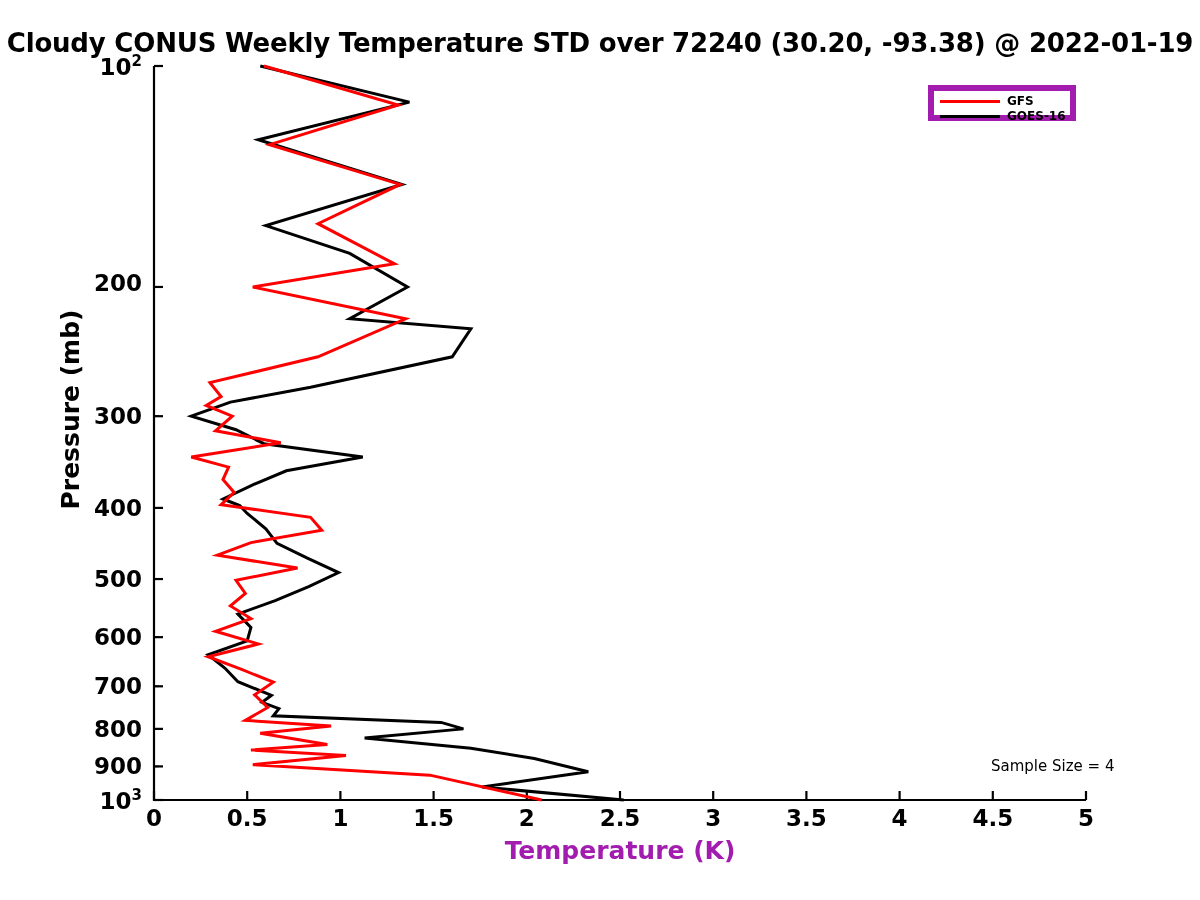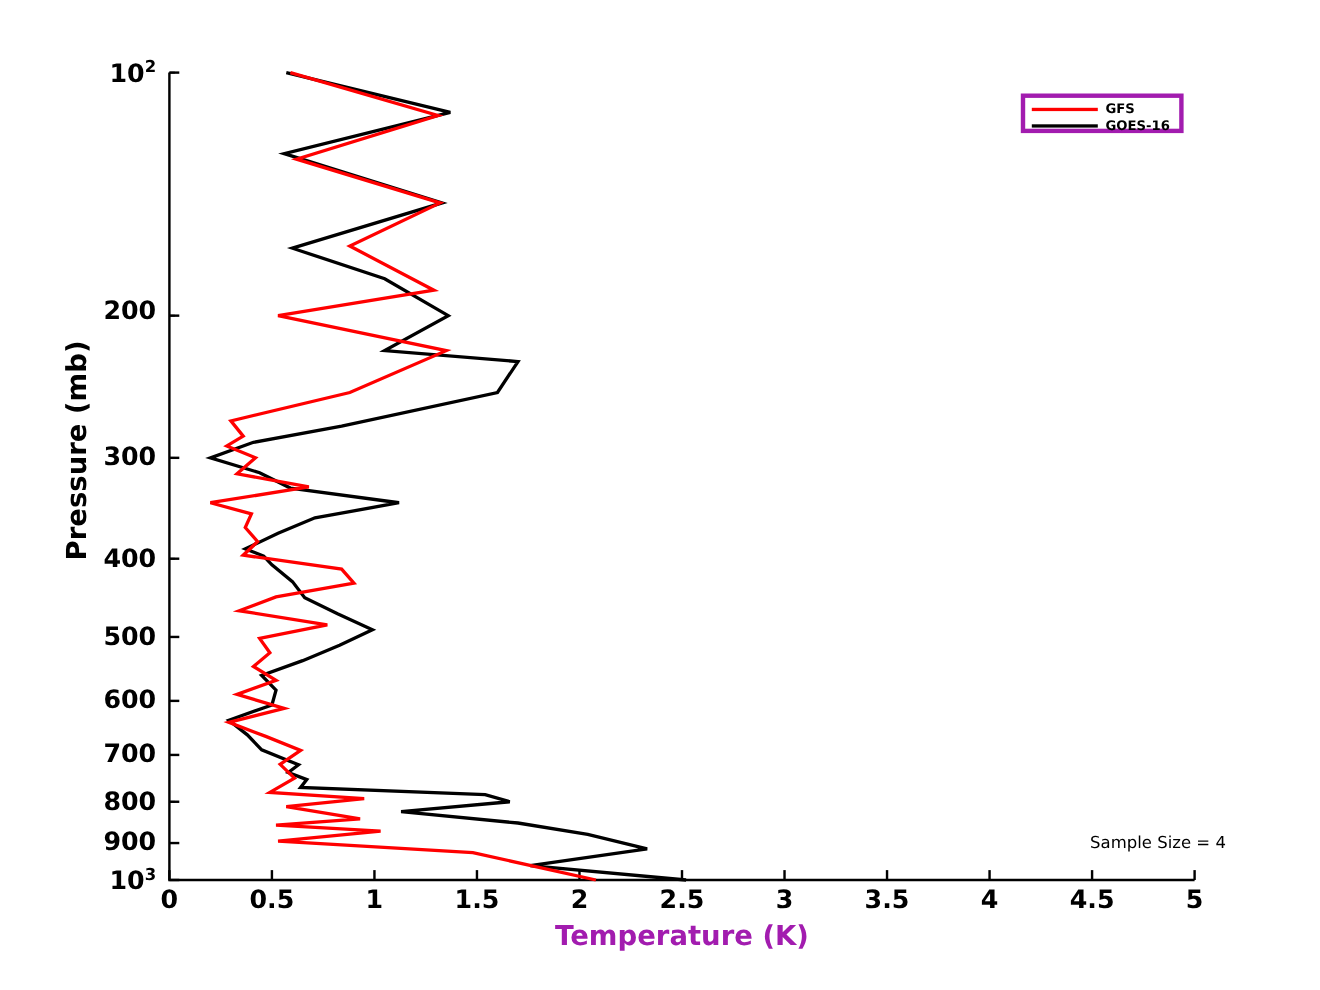--- a/index.html
+++ b/index.html
@@ -76,21 +76,21 @@
   .tick-label-y sup {
     font-size: 15px;
     vertical-align: super;
   }
   .legend-box {
     position: absolute;
     left: 928px;
     top: 85px;
     width: 148px;
     height: 36px;
-    border: 4px solid #a21caf;
+    border: 6px solid #a21caf;
     background: #ffffff;
     box-sizing: border-box;
   }
   .legend-row {
     position: absolute;
     left: 6px;
     height: 14px;
     display: flex;
     align-items: center;
   }
@@ -117,20 +117,21 @@
     font-weight: normal;
     color: #000000;
     white-space: nowrap;
   }
 </style>
 </head>
 <body>
 
 <div id="figure">
 
+  <div class="fig-title">Cloudy CONUS Weekly Temperature STD over 72240 (30.20, -93.38) @ 2022-01-19</div>
 
   <svg id="plot-svg" width="1200" height="900" style="position:absolute;left:0;top:0;">
       <path d="M 154 66 L 154 800 L 1086 800" fill="none" stroke="#000000" stroke-width="2.2"></path>
       <line x1="154" y1="800" x2="154" y2="791" stroke="#000" stroke-width="2.2"></line>
       <line x1="247.2" y1="800" x2="247.2" y2="791" stroke="#000" stroke-width="2.2"></line>
       <line x1="340.4" y1="800" x2="340.4" y2="791" stroke="#000" stroke-width="2.2"></line>
       <line x1="433.59999999999997" y1="800" x2="433.59999999999997" y2="791" stroke="#000" stroke-width="2.2"></line>
       <line x1="526.8" y1="800" x2="526.8" y2="791" stroke="#000" stroke-width="2.2"></line>
       <line x1="620" y1="800" x2="620" y2="791" stroke="#000" stroke-width="2.2"></line>
       <line x1="713.1999999999999" y1="800" x2="713.1999999999999" y2="791" stroke="#000" stroke-width="2.2"></line>

